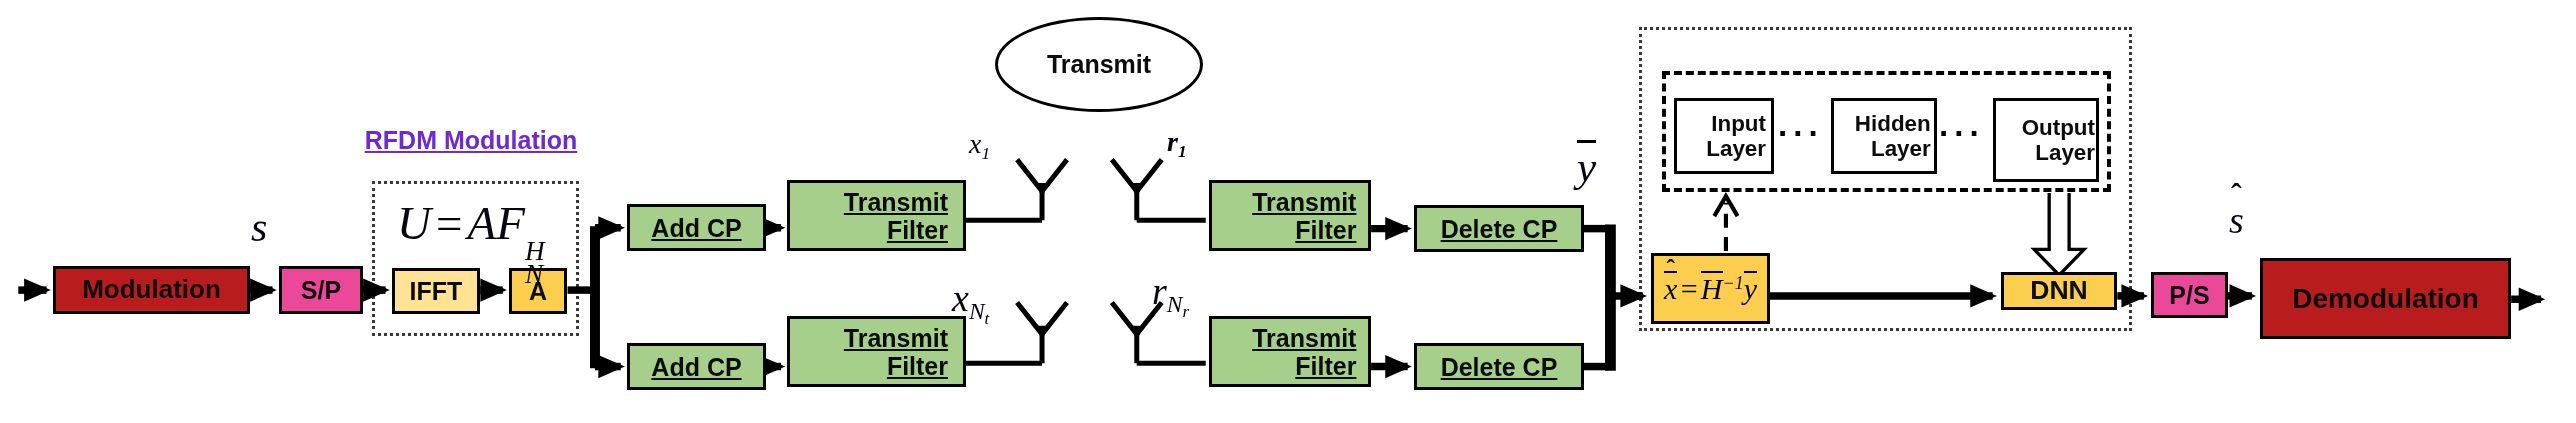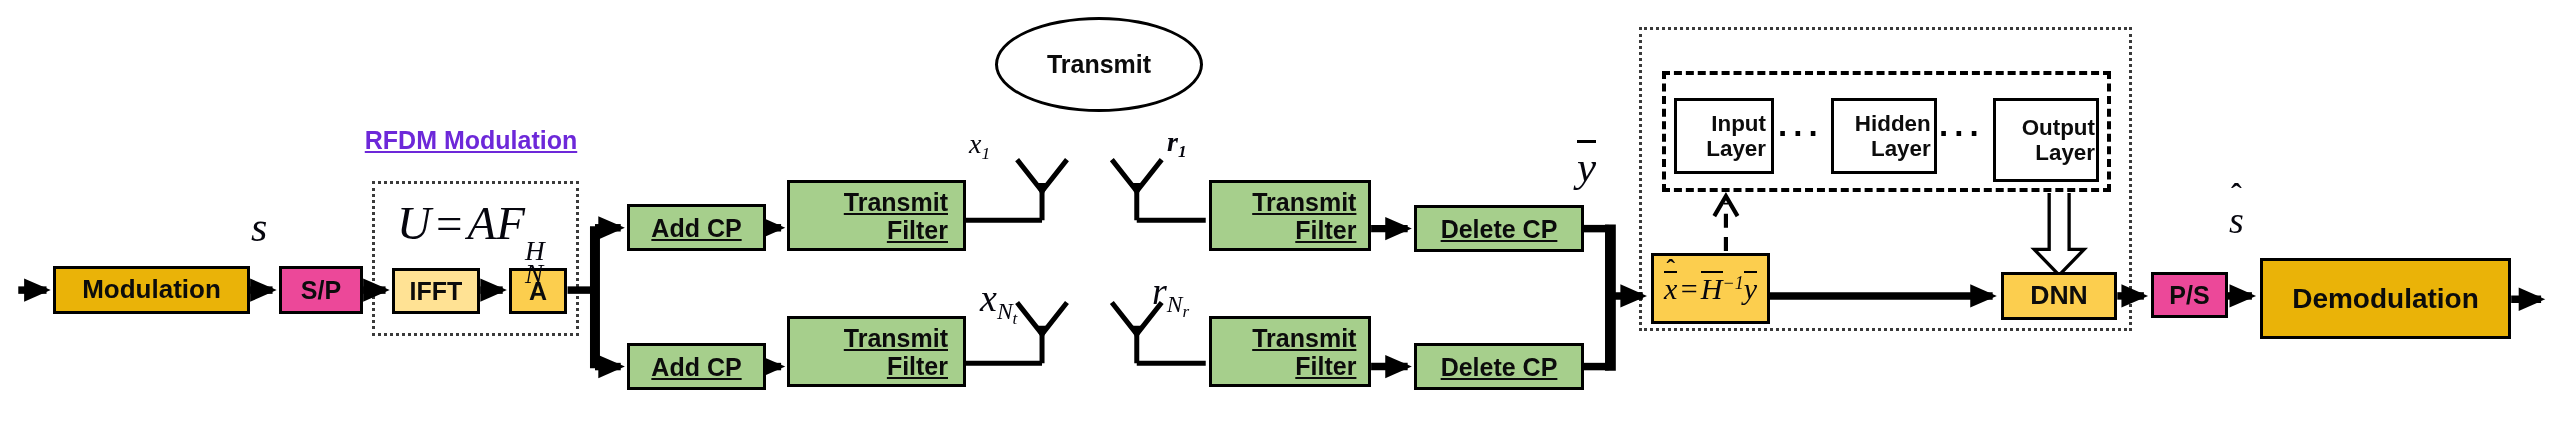--- a/index.html
+++ b/index.html
@@ -2,21 +2,21 @@
 <html style="font-size:13.3px"><head>
 <meta charset="utf-8">
 <style>
   html,body{margin:0;padding:0;background:#fff;}
   .stage{position:relative;width:2576px;height:424px;background:#ffffff;overflow:hidden;
          font-family:"Liberation Sans",sans-serif;}
   svg.wires{position:absolute;left:0;top:0;z-index:1;}
   .box{position:absolute;box-sizing:border-box;border:3.3px solid #000;z-index:2;
        display:flex;align-items:center;justify-content:center;text-align:right;
        font-weight:700;color:#0c0c0c;line-height:1.12;}
-  .fill-light{background:#eab308;}
+  .fill-light{background:#b91c1c;}
   .fill-mid{background:#ec4899;}
   .fill-green{background:#a6cf8c;text-decoration:underline;}
   .fill-lyellow{background:#ffe294;}
   .fill-gold{background:#fcce4e;}
   .fill-white{background:#ffffff;}
   .dotbox{position:absolute;box-sizing:border-box;border:3.3px dotted #3a3a3a;background:transparent;z-index:0;}
   .dashbox{position:absolute;box-sizing:border-box;border:4.2px dashed #000;background:transparent;z-index:1;}
   .ellipse{position:absolute;box-sizing:border-box;border:3.3px solid #000;border-radius:50%;
            display:flex;align-items:center;justify-content:center;font-weight:700;z-index:2;color:#0c0c0c;}
   .grouptitle{position:absolute;font-weight:700;color:#6d28d9;z-index:2;text-decoration:underline;}
@@ -153,21 +153,21 @@
   <div class="box fill-white" style="left:1993px;top:98px;width:106px;height:84px;font-size:22.4px;padding:0 1px;">
     <span>Output Layer</span>
   </div>
 
   <div class="box fill-gold" style="left:1651px;top:253px;width:119px;height:71px;">
     <span class="formula" style="position:static;font-size:30px;font-weight:400;">
       <span class="hatwrap"><span class="hat">ˆ</span><span class="bar">x</span></span><span style="font-style:normal;padding:0 3.3px;">=</span><span class="bar">H</span><span class="msup">−1</span><span class="bar">y</span>
     </span>
   </div>
 
-  <div class="box fill-gold" style="left:2001px;top:272px;width:116px;height:48px;font-size:26.6px;">
+  <div class="box fill-gold" style="left:2001px;top:272px;width:116px;height:38px;font-size:26.6px;">
     <span>DNN</span>
   </div>
   <div class="box fill-mid" style="left:2151px;top:272px;width:77px;height:46px;font-size:25px;">
     <span>P/S</span>
   </div>
   <div class="box fill-light" style="left:2260px;top:258px;width:251px;height:81px;font-size:28px;">
     <span>Demodulation</span>
   </div>
 
   <div class="mlabel" style="left:251px;top:203px;font-size:42px;">s</div>
@@ -175,21 +175,21 @@
   <div class="formula" style="left:397px;top:196px;font-size:47px;">
     <span>U</span><span style="font-style:normal;padding:0 5px;">=</span><span>AF</span><span class="supsub">
         <span class="sup">H</span>
         <span class="sub">N</span>
       </span>
   </div>
 
   <div class="mlabel" style="left:969px;top:128px;font-size:28px;">
     <span>x</span><span class="msub">1</span>
   </div>
-  <div class="mlabel" style="left:952px;top:276px;font-size:38px;margin-left:28px;">
+  <div class="mlabel" style="left:952px;top:276px;font-size:38px;">
     <span>x</span><span class="msub">N</span><span class="msubsub">t</span>
   </div>
   <div class="mlabel" style="left:1167px;top:126px;font-size:28px;font-weight:bold;">
     <span>r</span><span class="msub">1</span>
   </div>
   <div class="mlabel" style="left:1152px;top:269px;font-size:38px;">
     <span>r</span><span class="msub">N</span><span class="msubsub">r</span>
   </div>
 
   <div class="mlabel" style="left:1577px;top:140px;font-size:43px;">

